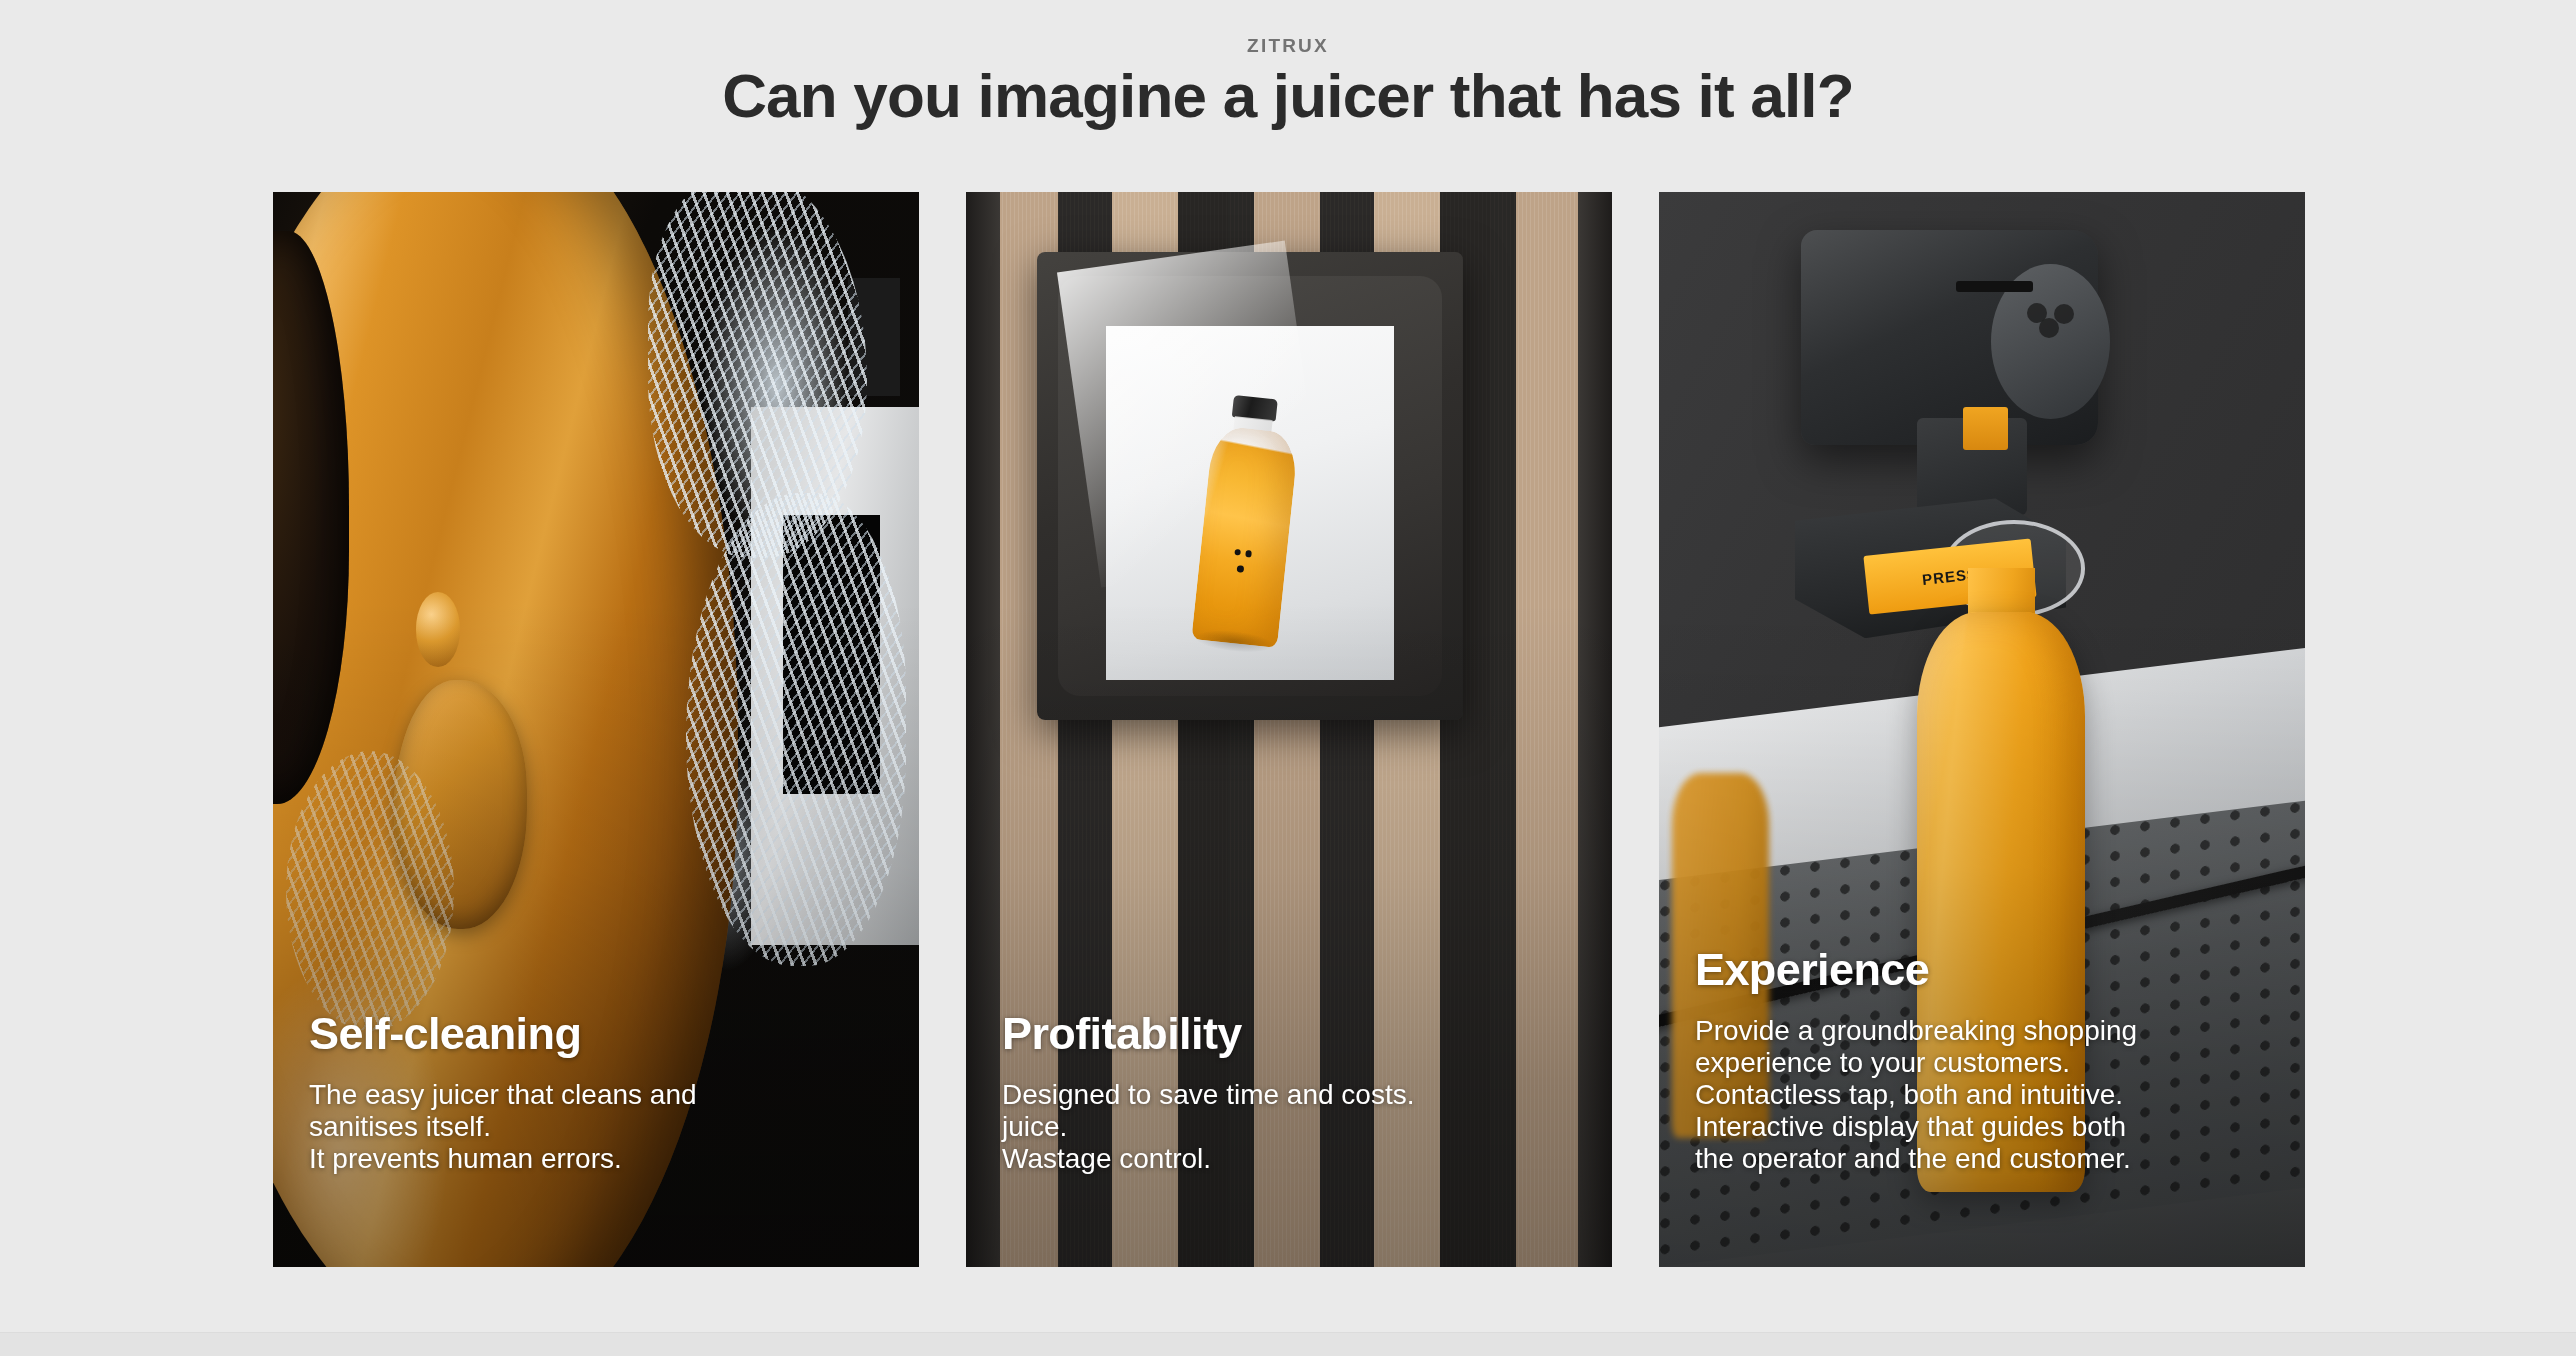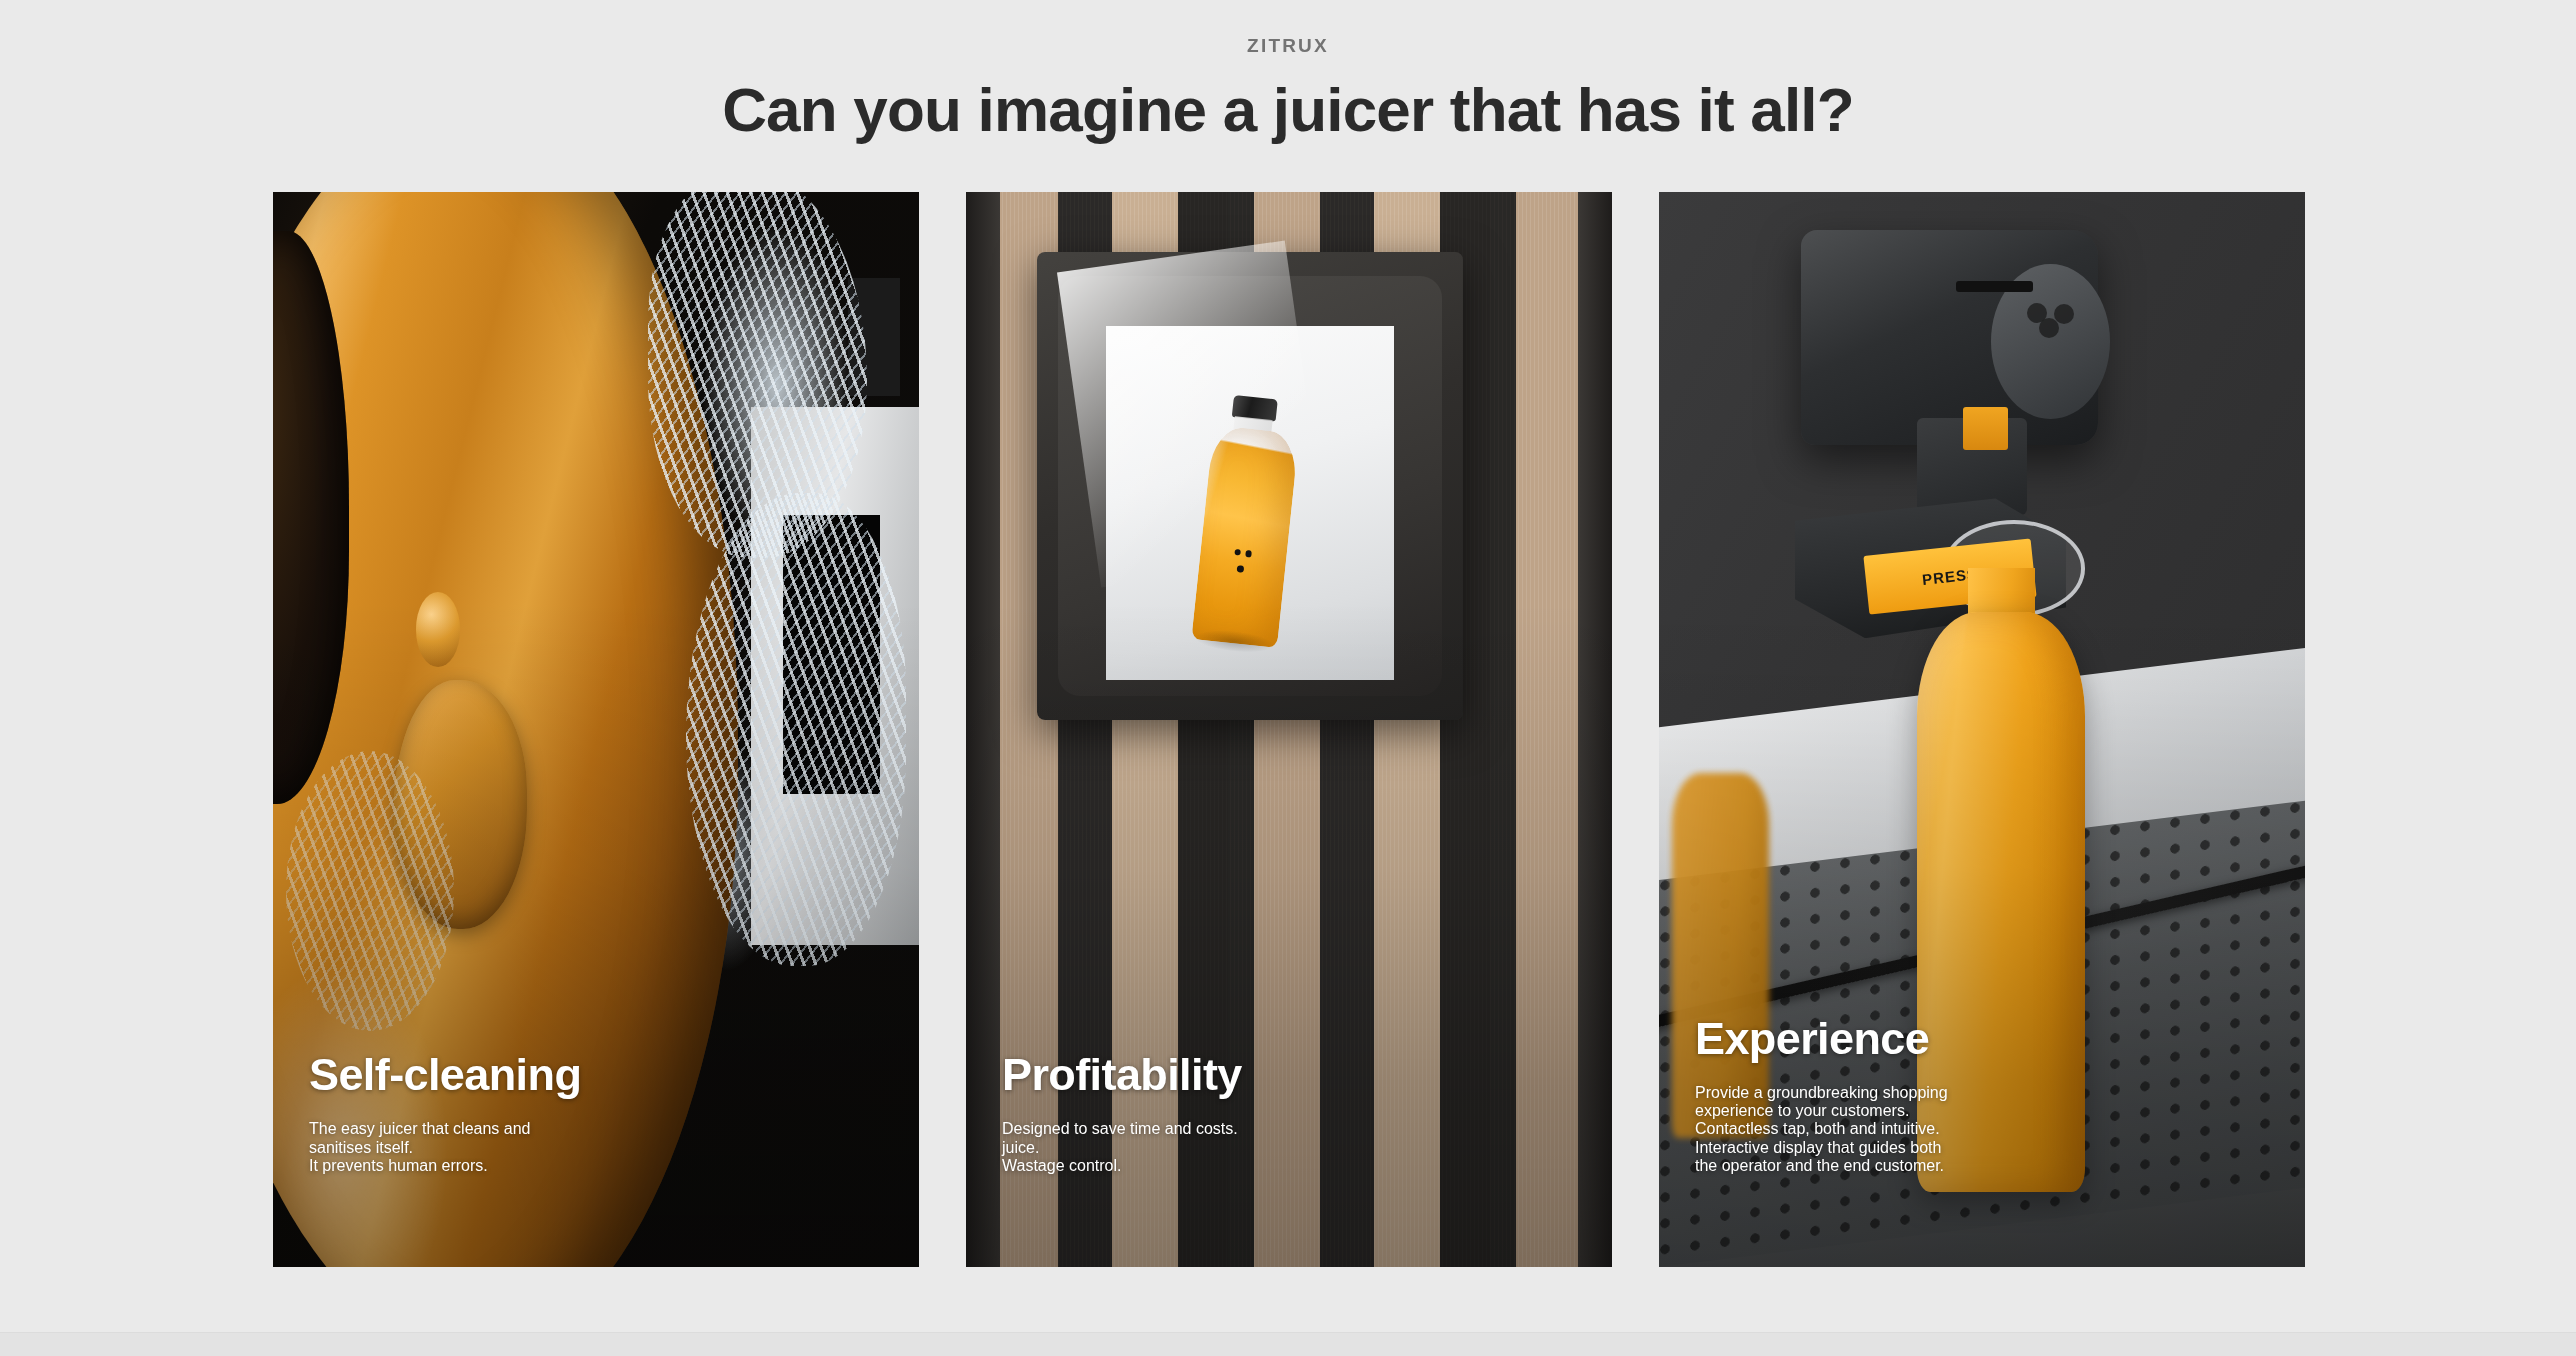--- a/index.html
+++ b/index.html
@@ -33,21 +33,21 @@
 
   .eyebrow {
     font-size: 19px;
     font-weight: 700;
     letter-spacing: 2.2px;
     color: #737373;
     line-height: 1;
   }
 
   .headline {
-    margin-top: 22px;
+    margin-top: 8px;
     font-size: 62px;
     font-weight: 700;
     letter-spacing: -0.8px;
     color: #2b2b2b;
     line-height: 1.08;
   }
 
   
   .cards {
     position: absolute;
@@ -98,21 +98,21 @@
 
   .card .card-title {
     font-size: 45px;
     font-weight: 700;
     letter-spacing: -0.6px;
     line-height: 1.05;
     margin-bottom: 22px;
   }
 
   .card .card-body {
-    font-size: 16px;
+    font-size: 28px;
     font-weight: 400;
     line-height: 1.14;
   }
 
   .card .card-body .ln { display: block; }
 
   
   .art-clean {
     background:
       

